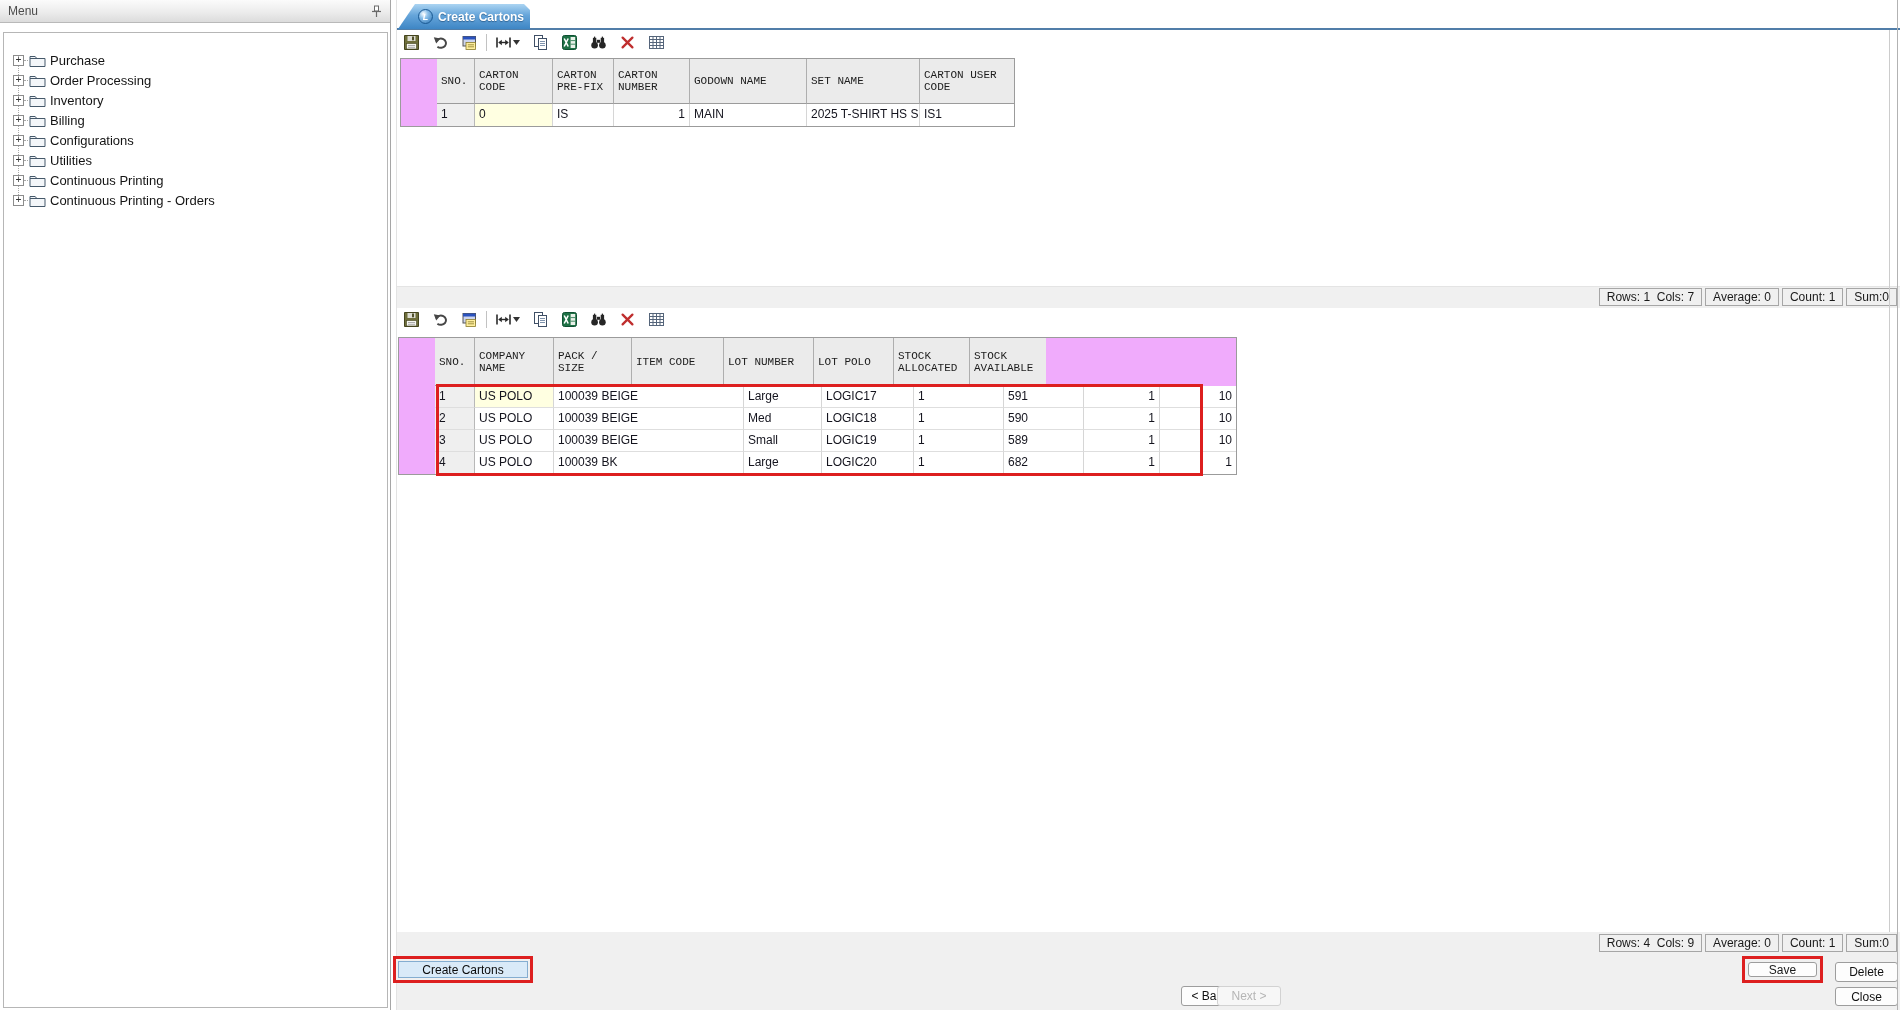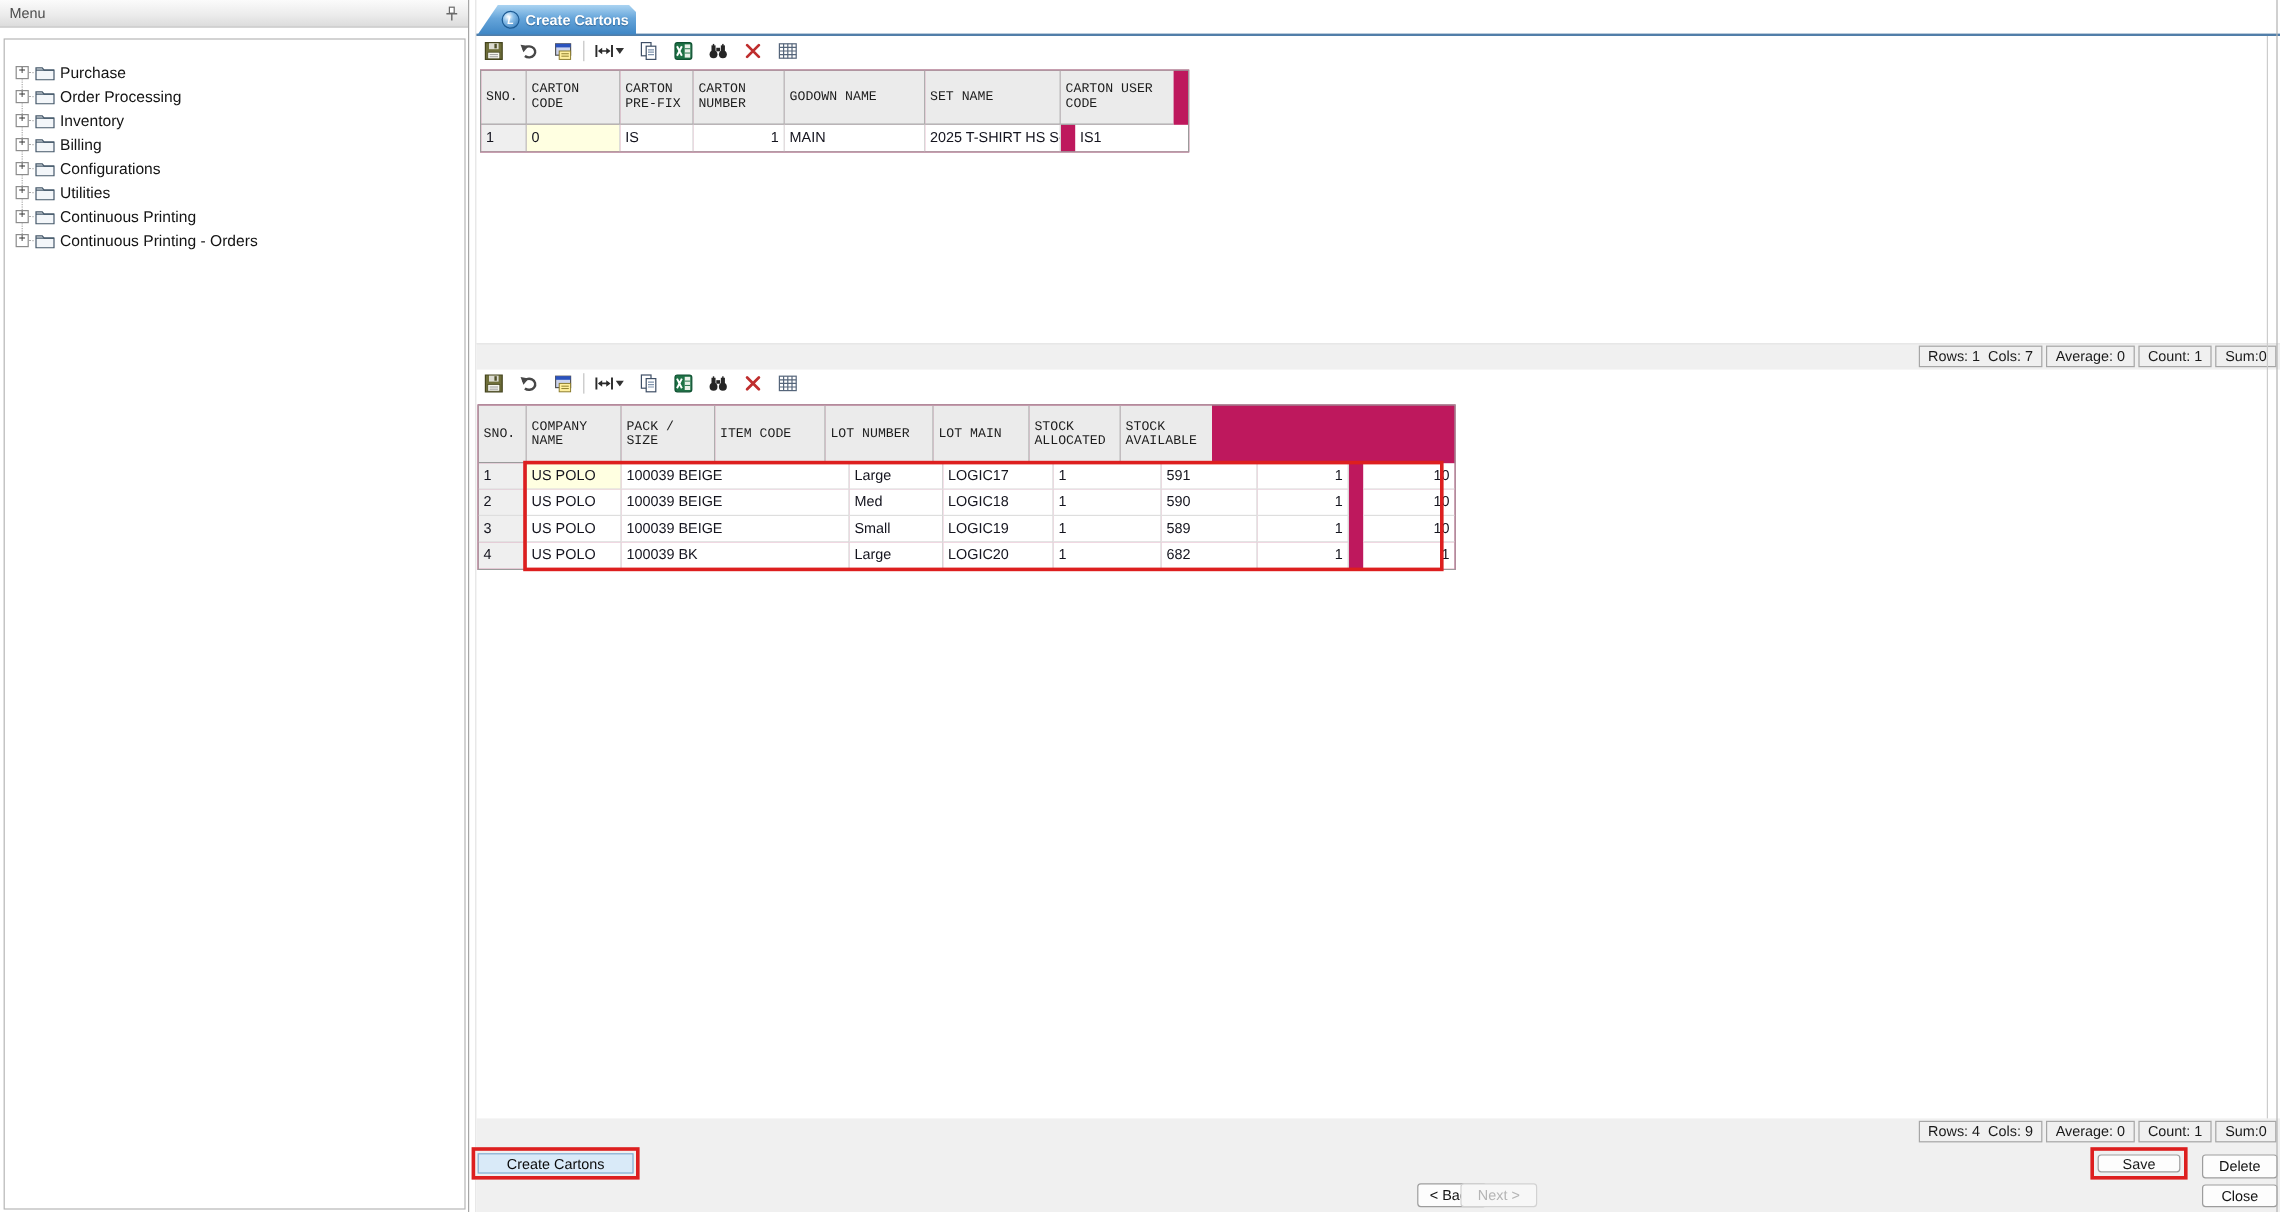--- a/index.html
+++ b/index.html
@@ -53,35 +53,35 @@
     text-shadow:0 1px 1px rgba(20,60,100,.55); white-space:nowrap; }
 
   
   .toolbar { position:absolute; left:401px; height:24px; display:flex; align-items:center; gap:9px; }
   .tb1 { top:30px; } .tb2 { top:307px; }
   .tbi { width:20px; height:20px; display:flex; align-items:center; justify-content:center; cursor:default; }
   .tsep { width:1px; height:17px; background:#c2c2c2; margin:0 -2px; }
   .caretwrap { display:flex; align-items:center; gap:1px; }
 
   
-  .grid { position:absolute; background:#be185d; border:1px solid #9b9b9b; }
+  .grid { position:absolute; background:#f0abfc; border:1px solid #9b9b9b;padding-left:36px; }
   .grow { display:flex; }
   .hcell {
     background:#ebebeb; border-right:1px solid #aeaeae; border-bottom:1px solid #9b9b9b;
     font-family:"Liberation Mono","DejaVu Sans Mono",monospace; font-size:11px; color:#1c1c1c;
     padding:2px 4px; display:flex; align-items:center; white-space:pre-line; overflow:hidden;
   }
   .g1 .hcell { height:45px; } .g2 .hcell { height:48px; }
   .hcell:last-child { border-right:none; }
   .bcell {
     border-right:1px solid #d6d6d6; border-bottom:1px solid #dedede;
     font-size:12px; color:#14141e; padding:0 4px; height:22px; line-height:21px;
     white-space:nowrap; overflow:hidden; background:#fff;
   }
-  .bcell:last-child { border-right:none;margin-left:12px; }
+  .bcell:last-child { border-right:none; }
   .grow.last .bcell { border-bottom:none; }
   .bcell.sno { background:#efefef; border-right:1px solid #b8b8b8; }
   .bcell.num { text-align:right; }
   .bcell.hl { background:#ffffe1; }
   .g1 { left:400px; top:58px; }
   .g1 .col0{width:38px}.g1 .col1{width:78px}.g1 .col2{width:61px}.g1 .col3{width:76px}
   .g1 .col4{width:117px}.g1 .col5{width:113px}.g1 .col6{width:94px}
   .g2 { left:398px; top:337px; }
   .g2 .col0{width:40px}.g2 .col1{width:79px}.g2 .col2{width:190px}.g2 .col3{width:78px}
   .g2 .col4{width:92px}.g2 .col5{width:90px}.g2 .col6{width:80px}.g2 .col7{width:76px}.g2 .col8{width:76px}
@@ -415,21 +415,21 @@
 
 <div class="grid g2">
   <div class="grow">
     <div class="hcell col0">SNO.</div>
     <div class="hcell col1">COMPANY
 NAME</div>
     <div class="hcell col3">PACK /
 SIZE</div>
     <div class="hcell col4">ITEM CODE</div>
     <div class="hcell col5">LOT NUMBER</div>
-    <div class="hcell col6">LOT MAIN</div>
+    <div class="hcell col6">LOT POLO</div>
     <div class="hcell col7">STOCK
 ALLOCATED</div>
     <div class="hcell col8">STOCK
 AVAILABLE</div>
   </div>
 
   <div class="grow">
     <div class="bcell sno col0">1</div>
     <div class="bcell hl col1">US POLO</div>
     <div class="bcell col2">100039 BEIGE</div>

